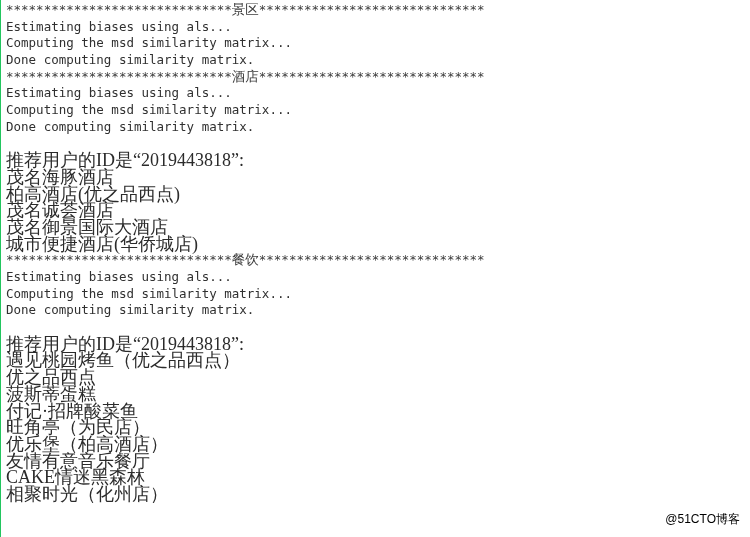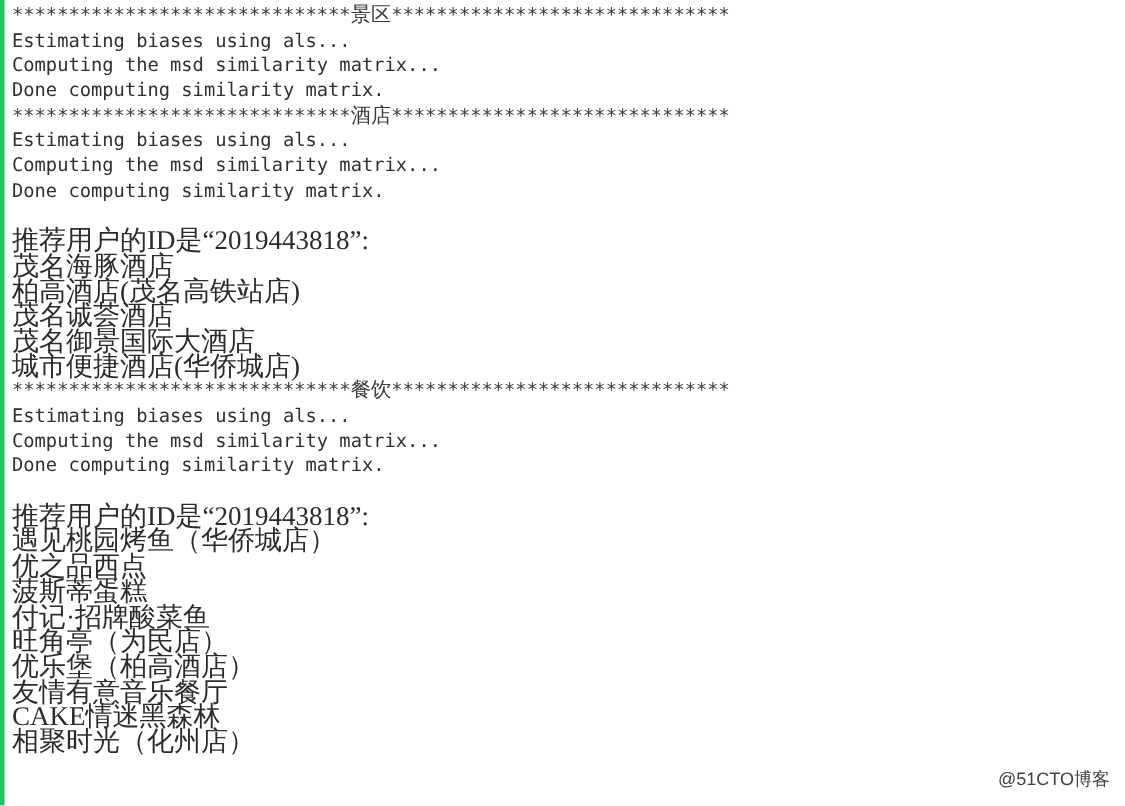--- a/index.html
+++ b/index.html
@@ -15,21 +15,21 @@
     font-family: "Liberation Serif", "DejaVu Serif", serif;
   }
 
   #console-output {
     position: absolute;
     left: 0;
     top: 0;
     width: 750px;
     height: 537px;
     box-sizing: border-box;
-    border-left: 3px solid #22c55e;
+    border-left: 1px solid #22c55e;
     background: #ffffff;
     padding: 2px 0 0 5px;
   }
 
   .log-line {
     display: block;
     height: 16.7px;
     line-height: 16.7px;
     white-space: pre;
     color: #2b2b2b;
@@ -64,21 +64,21 @@
   .log-line.blank {
     height: 16.7px;
   }
 
   #watermark {
     position: absolute;
     right: 10px;
     bottom: 9px;
     font-family: "Liberation Sans", "DejaVu Sans", sans-serif;
     font-size: 12px;
-    color: #404040;
+    color: #000000;
     white-space: pre;
     user-select: none;
   }
 </style>
 </head>
 <body>
 
 <div id="console-output">
 
   <span class="log-line separator"><span>******************************</span><span class="sep-label">景区</span><span>******************************</span></span>
@@ -90,35 +90,35 @@
   <span class="log-line separator"><span>******************************</span><span class="sep-label">酒店</span><span>******************************</span></span>
 
   <span class="log-line mono">Estimating biases using als...</span>
   <span class="log-line mono">Computing the msd similarity matrix...</span>
   <span class="log-line mono">Done computing similarity matrix.</span>
 
   <span class="log-line blank"></span>
 
   <span class="log-line cjk">推荐用户的ID是“2019443818”:</span>
   <span class="log-line cjk">茂名海豚酒店</span>
-  <span class="log-line cjk">柏高酒店(茂名高铁站店)</span>
+  <span class="log-line cjk">柏高酒店(优之品西点)</span>
   <span class="log-line cjk">茂名诚荟酒店</span>
   <span class="log-line cjk">茂名御景国际大酒店</span>
   <span class="log-line cjk">城市便捷酒店(华侨城店)</span>
 
   <span class="log-line separator"><span>******************************</span><span class="sep-label">餐饮</span><span>******************************</span></span>
 
   <span class="log-line mono">Estimating biases using als...</span>
   <span class="log-line mono">Computing the msd similarity matrix...</span>
   <span class="log-line mono">Done computing similarity matrix.</span>
 
   <span class="log-line blank"></span>
 
   <span class="log-line cjk">推荐用户的ID是“2019443818”:</span>
-  <span class="log-line cjk">遇见桃园烤鱼（华侨城店）</span>
+  <span class="log-line cjk">遇见桃园烤鱼（优之品西点）</span>
   <span class="log-line cjk">优之品西点</span>
   <span class="log-line cjk">菠斯蒂蛋糕</span>
   <span class="log-line cjk">付记·招牌酸菜鱼</span>
   <span class="log-line cjk">旺角亭（为民店）</span>
   <span class="log-line cjk">优乐堡（柏高酒店）</span>
   <span class="log-line cjk">友情有意音乐餐厅</span>
   <span class="log-line cjk">CAKE情迷黑森林</span>
   <span class="log-line cjk">相聚时光（化州店）</span>
 
 </div>

